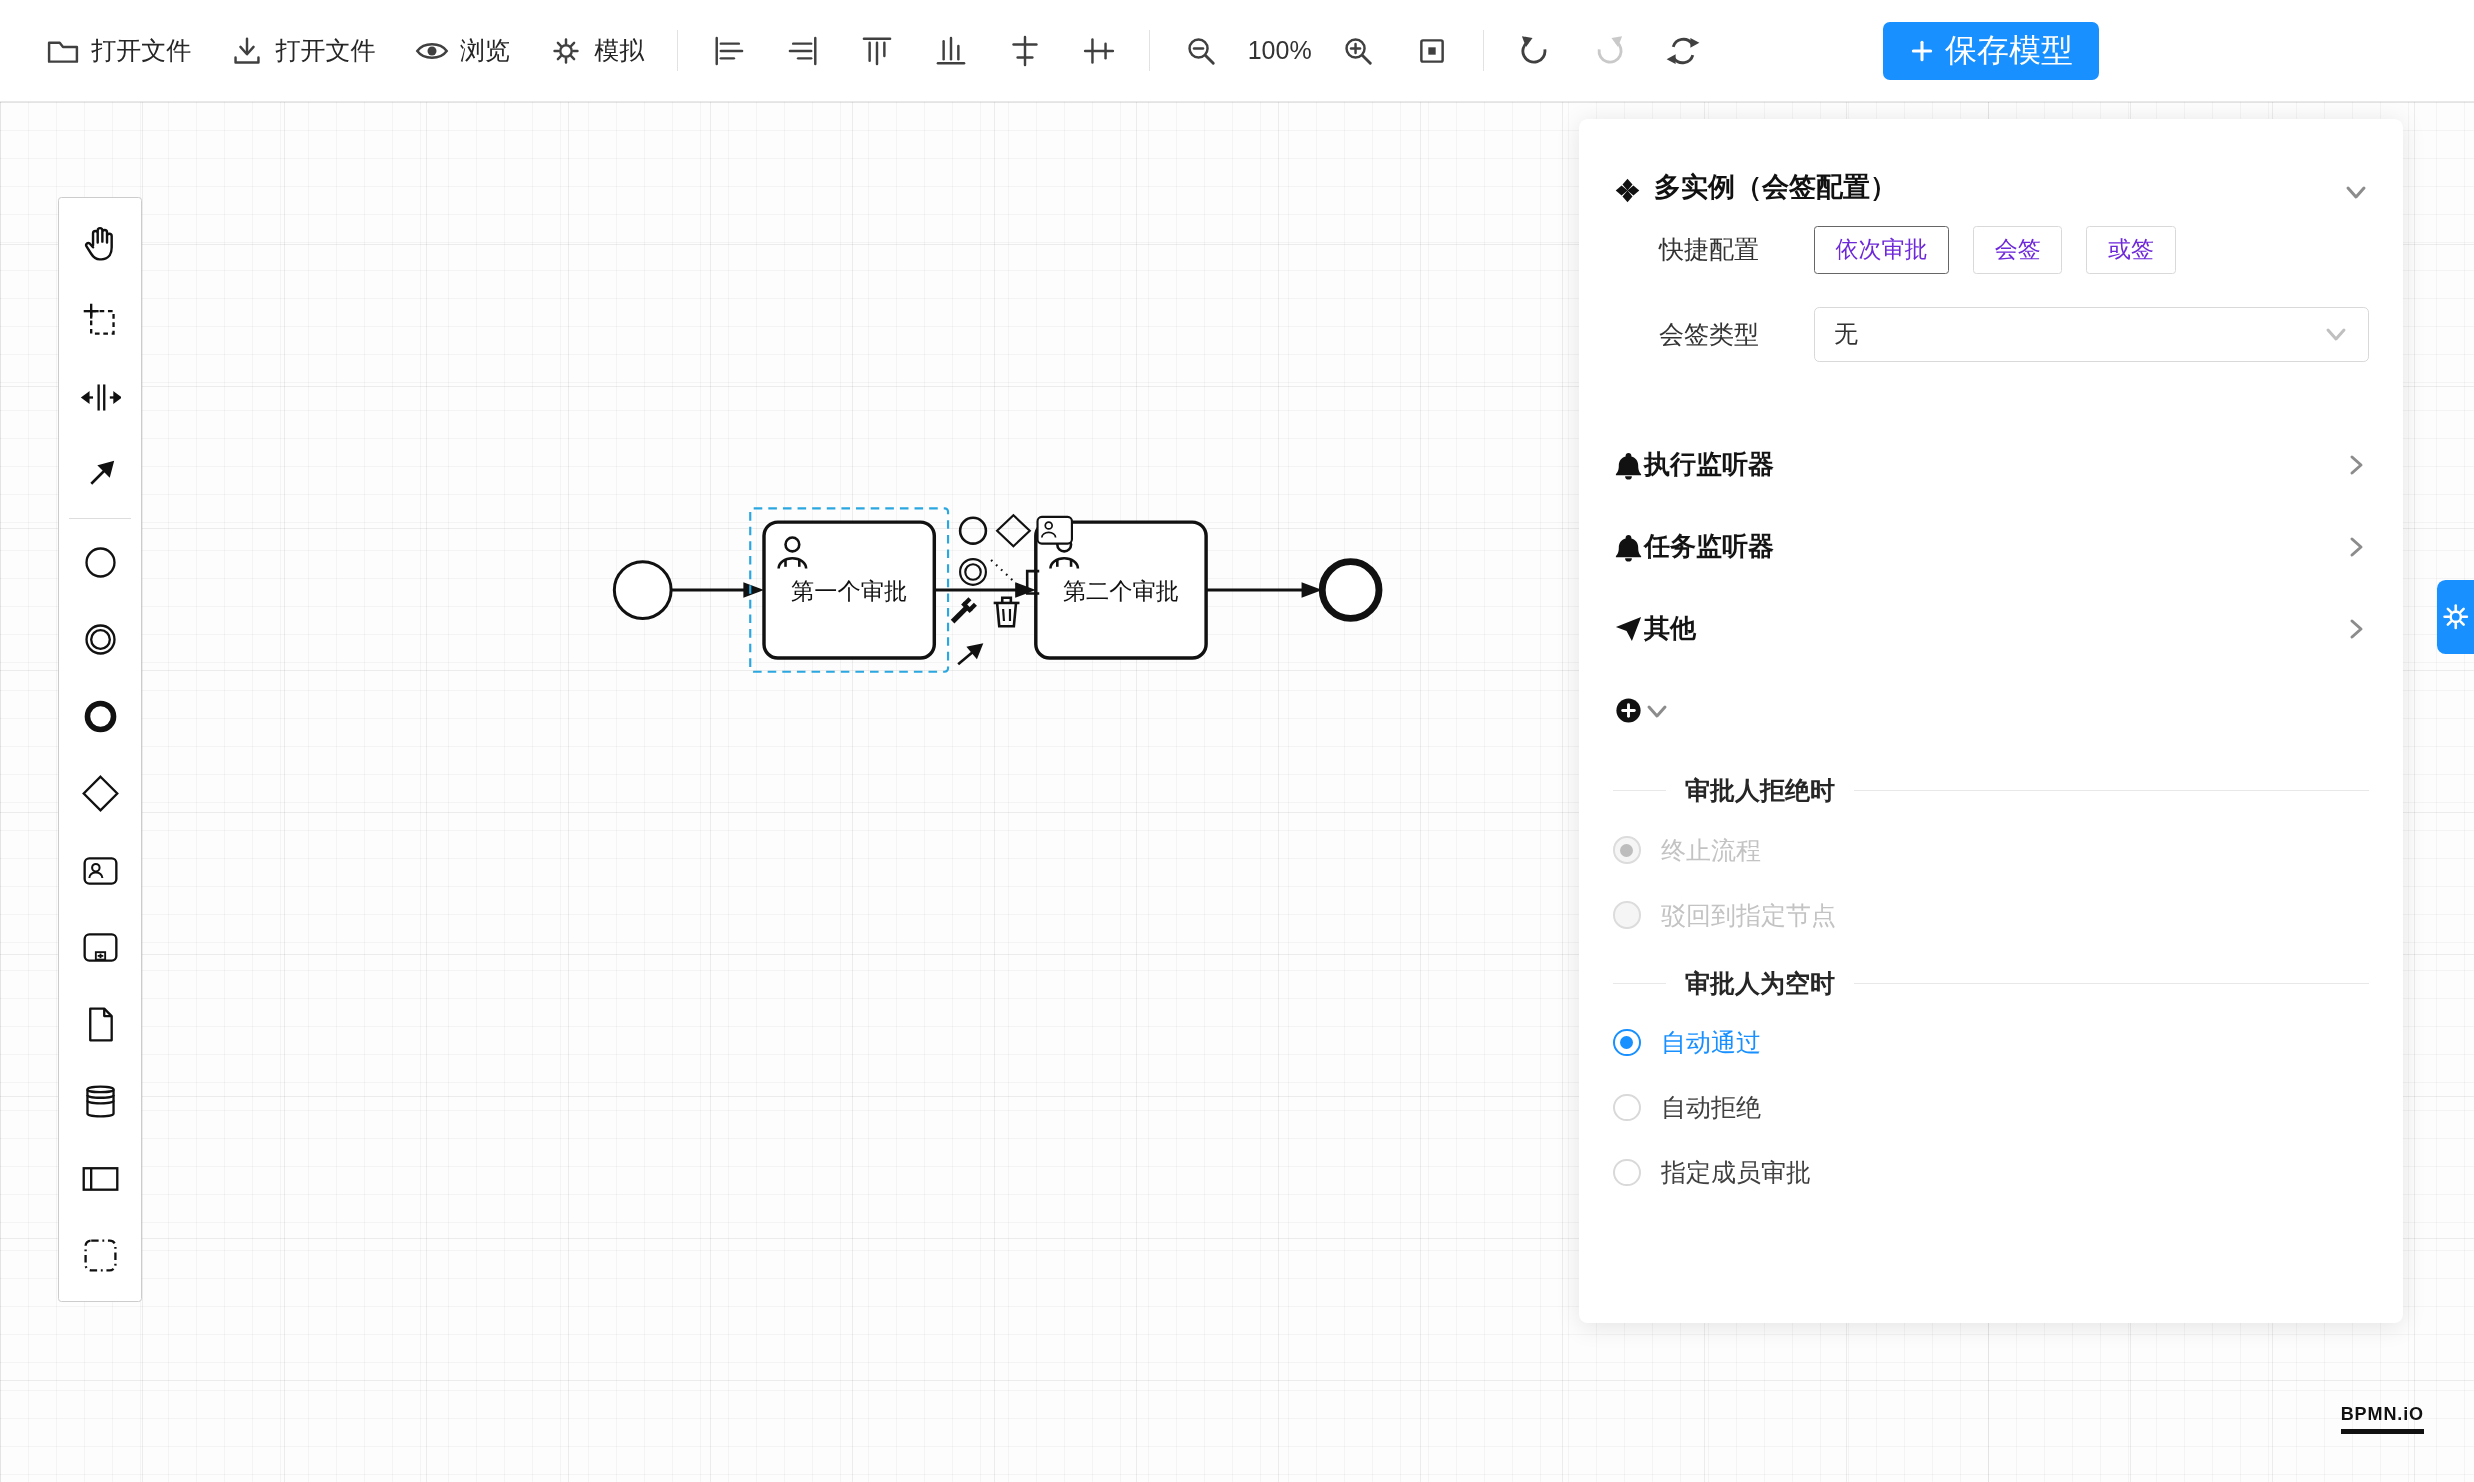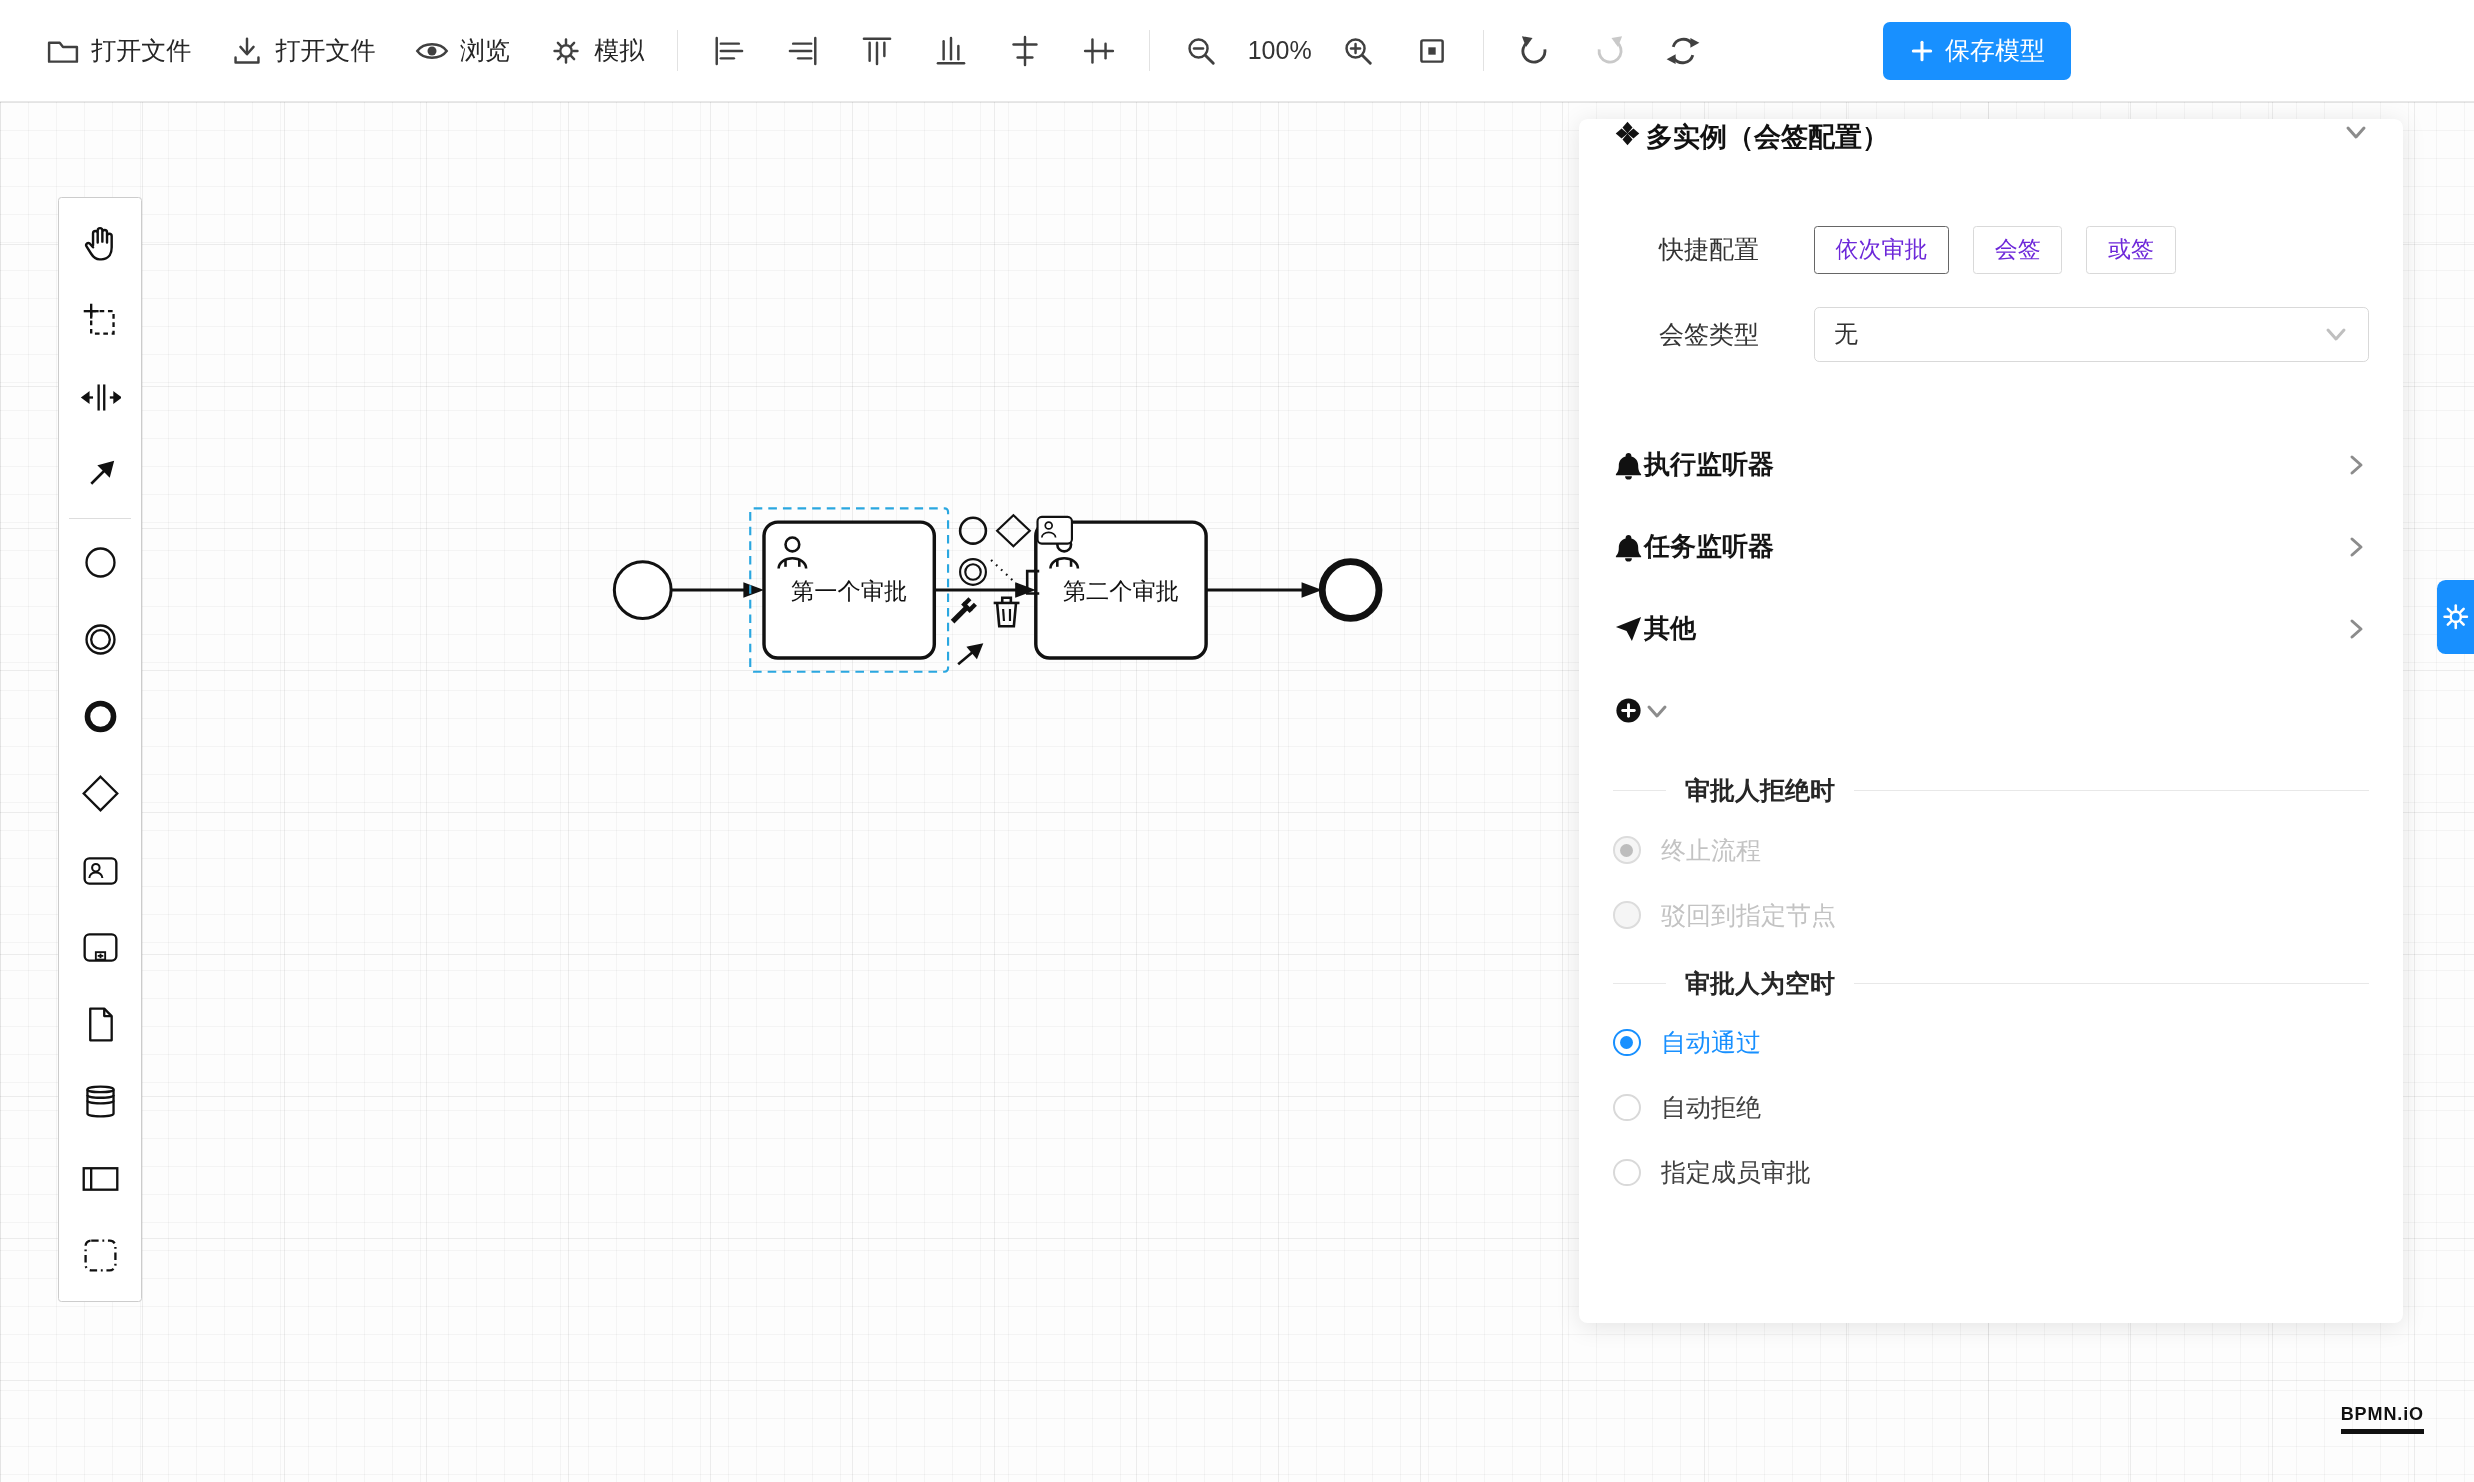--- a/index.html
+++ b/index.html
@@ -19,21 +19,21 @@
   .tb-btn {
     display:flex; align-items:center; gap:10.3px; height:65px;
     padding:0 19px; font-size:25px; color:#262626; border-radius:5.2px;
   }
   .tb-ibtn { width:74px; height:65px; display:flex; align-items:center; justify-content:center; border-radius:5.2px; }
   .ti { width:36px; height:36px; display:block; }
   .tb-sep { width:0.9px; height:41px; background:#e2e2e2; margin:0 13.8px; flex-shrink:0; }
   .zoom-label { font-size:25px; color:#333; width:83px; text-align:center; }
   .save-btn {
     margin-left:163px; height:58px; padding:0 26px; border-radius:6.9px;
-    background:#1890ff; color:#fff; font-size:25px;
+    background:#1890ff; color:#fff; font-size:32px;
     display:flex; align-items:center; gap:10.3px;
   }
 
   
   .canvas {
     position:absolute; top:102px; left:0; right:0; bottom:0;
     background-color:#fdfdfd;
     background-image:
       linear-gradient(to right, rgba(0,0,0,0.065) 0.9px, transparent 0.9px),
       linear-gradient(to bottom, rgba(0,0,0,0.065) 0.9px, transparent 0.9px),
@@ -52,21 +52,21 @@
   .palette-item { height:77px; display:flex; align-items:center; justify-content:center; }
   .pi { width:41px; height:41px; display:block; }
   .palette-sep { height:0.9px; background:#ddd; margin:5.2px 10.3px; }
 
   
   .panel {
     position:absolute; left:1579px; top:119px; width:824px; height:1204px; z-index:20;
     background:#fff; border-radius:8.6px; box-shadow:0 3.4px 24px rgba(0,0,0,0.10);
     padding:0 34px 8.6px 34px; overflow:hidden;
   }
-  .p-header { height:86px; display:flex; align-items:flex-start; gap:4px; }
+  .p-header { height:86px; display:flex; align-items:flex-end; gap:12px; }
   .p-title { font-size:27px; font-weight:700; color:#111; flex:1; }
   .hicon { width:29px; height:29px; display:block; }
   .chev { width:26px; height:26px; display:block; }
   .p-config { padding:20.6px 0 3.4px; }
   .cfg-row { display:flex; align-items:center; margin-bottom:33px;gap:29px; }
   .cfg-label { width:146px; text-align:right; margin-right:26px; font-size:25px; color:#333; flex-shrink:0; }
   .chip-group { display:flex; gap:24px; }
   .chip { height:48px; padding:0 20.6px; font-size:23px; color:#6d28d9;
           border:0.9px solid #d9d9d9; border-radius:3.4px; background:#fff; }
   .chip.active { border:1.7px solid #666; }

